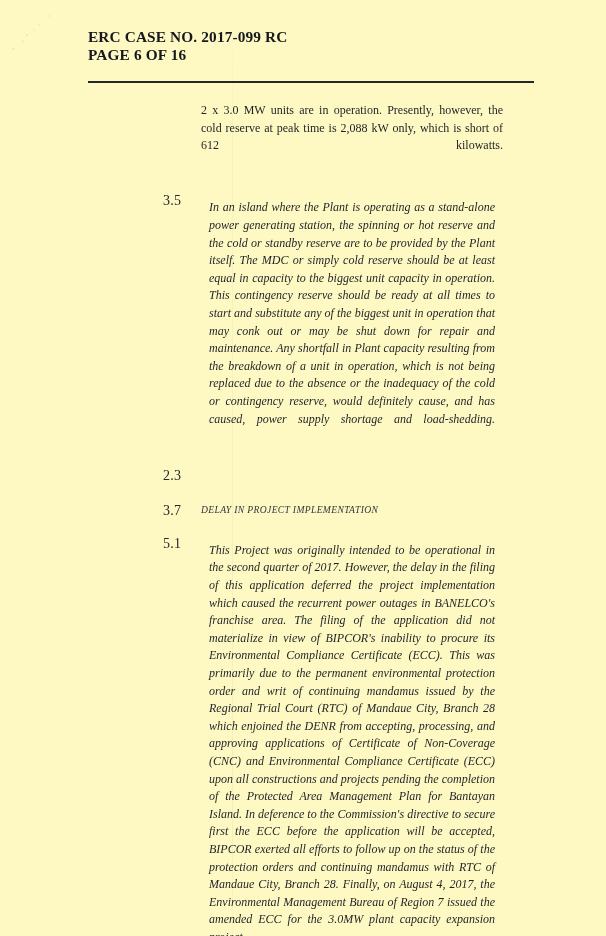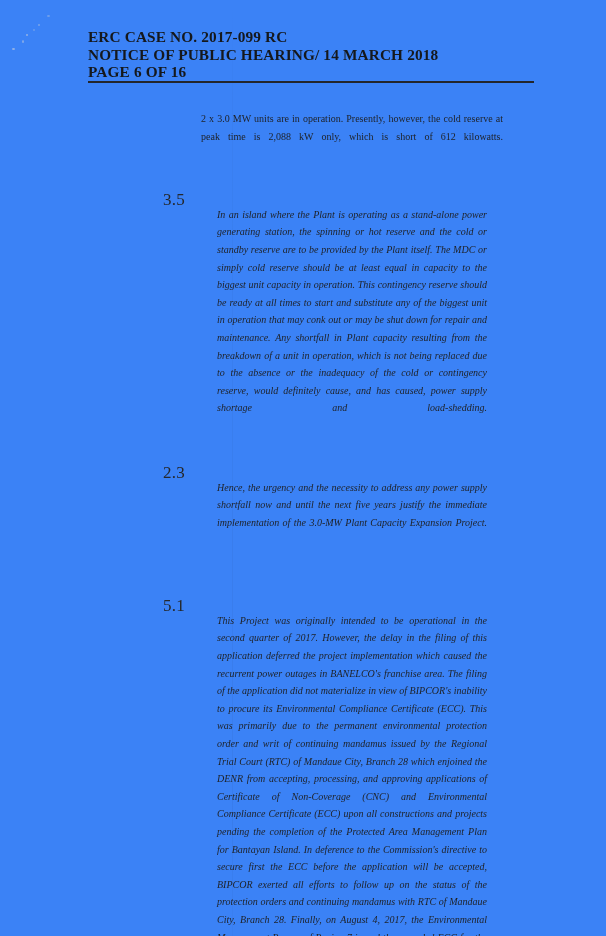--- a/index.html
+++ b/index.html
@@ -13,21 +13,21 @@
     font-family: "Liberation Serif", "DejaVu Serif", serif;
     color: #1c1c1c;
     overflow: hidden;
     position: relative;
   }
 
   
   #page-surface {
     position: absolute;
     inset: 0;
-    background: #3b82f6;
+    background: #fef9c3;
   }
 
   
   .speckle {
     position: absolute;
     background: #d8d8d8;
     border-radius: 50%;
     opacity: .55;
   }
 
@@ -79,41 +79,41 @@
     width: 340px;
   }
 
   .clause {
     display: flex;
     align-items: flex-start;
     width: 340px;
   }
   .clause-num {
     flex: 0 0 38px;
-    font-size: 17px;
+    font-size: 14px;
     line-height: 17.6px;
     color: #25282c;
     letter-spacing: .2px;
     padding-top: 1px;
   }
   .clause-body {
     flex: 1 1 auto;
     width: 302px;
     font-style: italic;
   }
 
   
   .para {
-    font-size: 10px;
+    font-size: 12px;
     line-height: 17.6px;
     text-align: justify;
     text-justify: inter-word;
     color: #1e2126;
     hyphens: manual;
-    margin: 16px;
+    margin: 8px;
   }
   
   .para:after {
     content: "";
     display: inline-block;
     width: 100%;
   }
 
   
   .section-heading {
@@ -147,21 +147,20 @@
   <div class="speckle" style="left:26px;  top:34px;  width:2px; height:2px;"></div>
   <div class="speckle" style="left:38px;  top:24px;  width:2px; height:2px; opacity:.4;"></div>
   <div class="speckle" style="left:47px;  top:15px;  width:3px; height:2px; opacity:.35;"></div>
   <div class="speckle" style="left:22px;  top:40px;  width:2px; height:3px; opacity:.45;"></div>
   <div class="speckle" style="left:33px;  top:29px;  width:2px; height:2px; opacity:.3;"></div>
 
   <div id="fold-line"></div>
 
   <div id="doc-header">
     <div class="hline">ERC CASE NO. 2017-099 RC</div>
-    <div class="hline">NOTICE OF PUBLIC HEARING/ 14 MARCH 2018</div>
     <div class="hline">PAGE 6 OF 16</div>
   </div>
   <div id="header-rule"></div>
 
   <div id="body-column">
 
     <p class="para" id="lead-paragraph">2 x 3.0 MW units are in operation. Presently, however, the cold reserve at peak time is 2,088 kW only, which is short of 612 kilowatts.</p>
 
     <div class="gap-lead"></div>
 
@@ -169,27 +168,30 @@
       <div class="clause-num">3.5</div>
       <div class="clause-body">
         <p class="para">In an island where the Plant is operating as a stand-alone power generating station, the spinning or hot reserve and the cold or standby reserve are to be provided by the Plant itself. The MDC or simply cold reserve should be at least equal in capacity to the biggest unit capacity in operation. This contingency reserve should be ready at all times to start and substitute any of the biggest unit in operation that may conk out or may be shut down for repair and maintenance. Any shortfall in Plant capacity resulting from the breakdown of a unit in operation, which is not being replaced due to the absence or the inadequacy of the cold or contingency reserve, would definitely cause, and has caused, power supply shortage and load-shedding.</p>
       </div>
     </div>
 
     <div class="gap-standard"></div>
 
     <div class="clause">
       <div class="clause-num">2.3</div>
+    </div>
+
+    <div class="gap-heading"></div>
+
+    <div class="clause">
+      <div class="clause-num">3.7</div>
       <div class="clause-body">
-        <p class="para">Hence, the urgency and the necessity to address any power supply shortfall now and until the next five years justify the immediate implementation of the 3.0-MW Plant Capacity Expansion Project.</p>
+        <p class="section-heading">DELAY IN PROJECT IMPLEMENTATION</p>
       </div>
     </div>
-
-    <div class="gap-heading"></div>
-
 
     <div class="gap-afterhead"></div>
 
     <div class="clause">
       <div class="clause-num">5.1</div>
       <div class="clause-body">
         <p class="para">This Project was originally intended to be operational in the second quarter of 2017. However, the delay in the filing of this application deferred the project implementation which caused the recurrent power outages in BANELCO's franchise area. The filing of the application did not materialize in view of BIPCOR's inability to procure its Environmental Compliance Certificate (ECC). This was primarily due to the permanent environmental protection order and writ of continuing mandamus issued by the Regional Trial Court (RTC) of Mandaue City, Branch 28 which enjoined the DENR from accepting, processing, and approving applications of Certificate of Non-Coverage (CNC) and Environmental Compliance Certificate (ECC) upon all constructions and projects pending the completion of the Protected Area Management Plan for Bantayan Island. In deference to the Commission's directive to secure first the ECC before the application will be accepted, BIPCOR exerted all efforts to follow up on the status of the protection orders and continuing mandamus with RTC of Mandaue City, Branch 28. Finally, on August 4, 2017, the Environmental Management Bureau of Region 7 issued the amended ECC for the 3.0MW plant capacity expansion project.</p>
       </div>
     </div>
 

